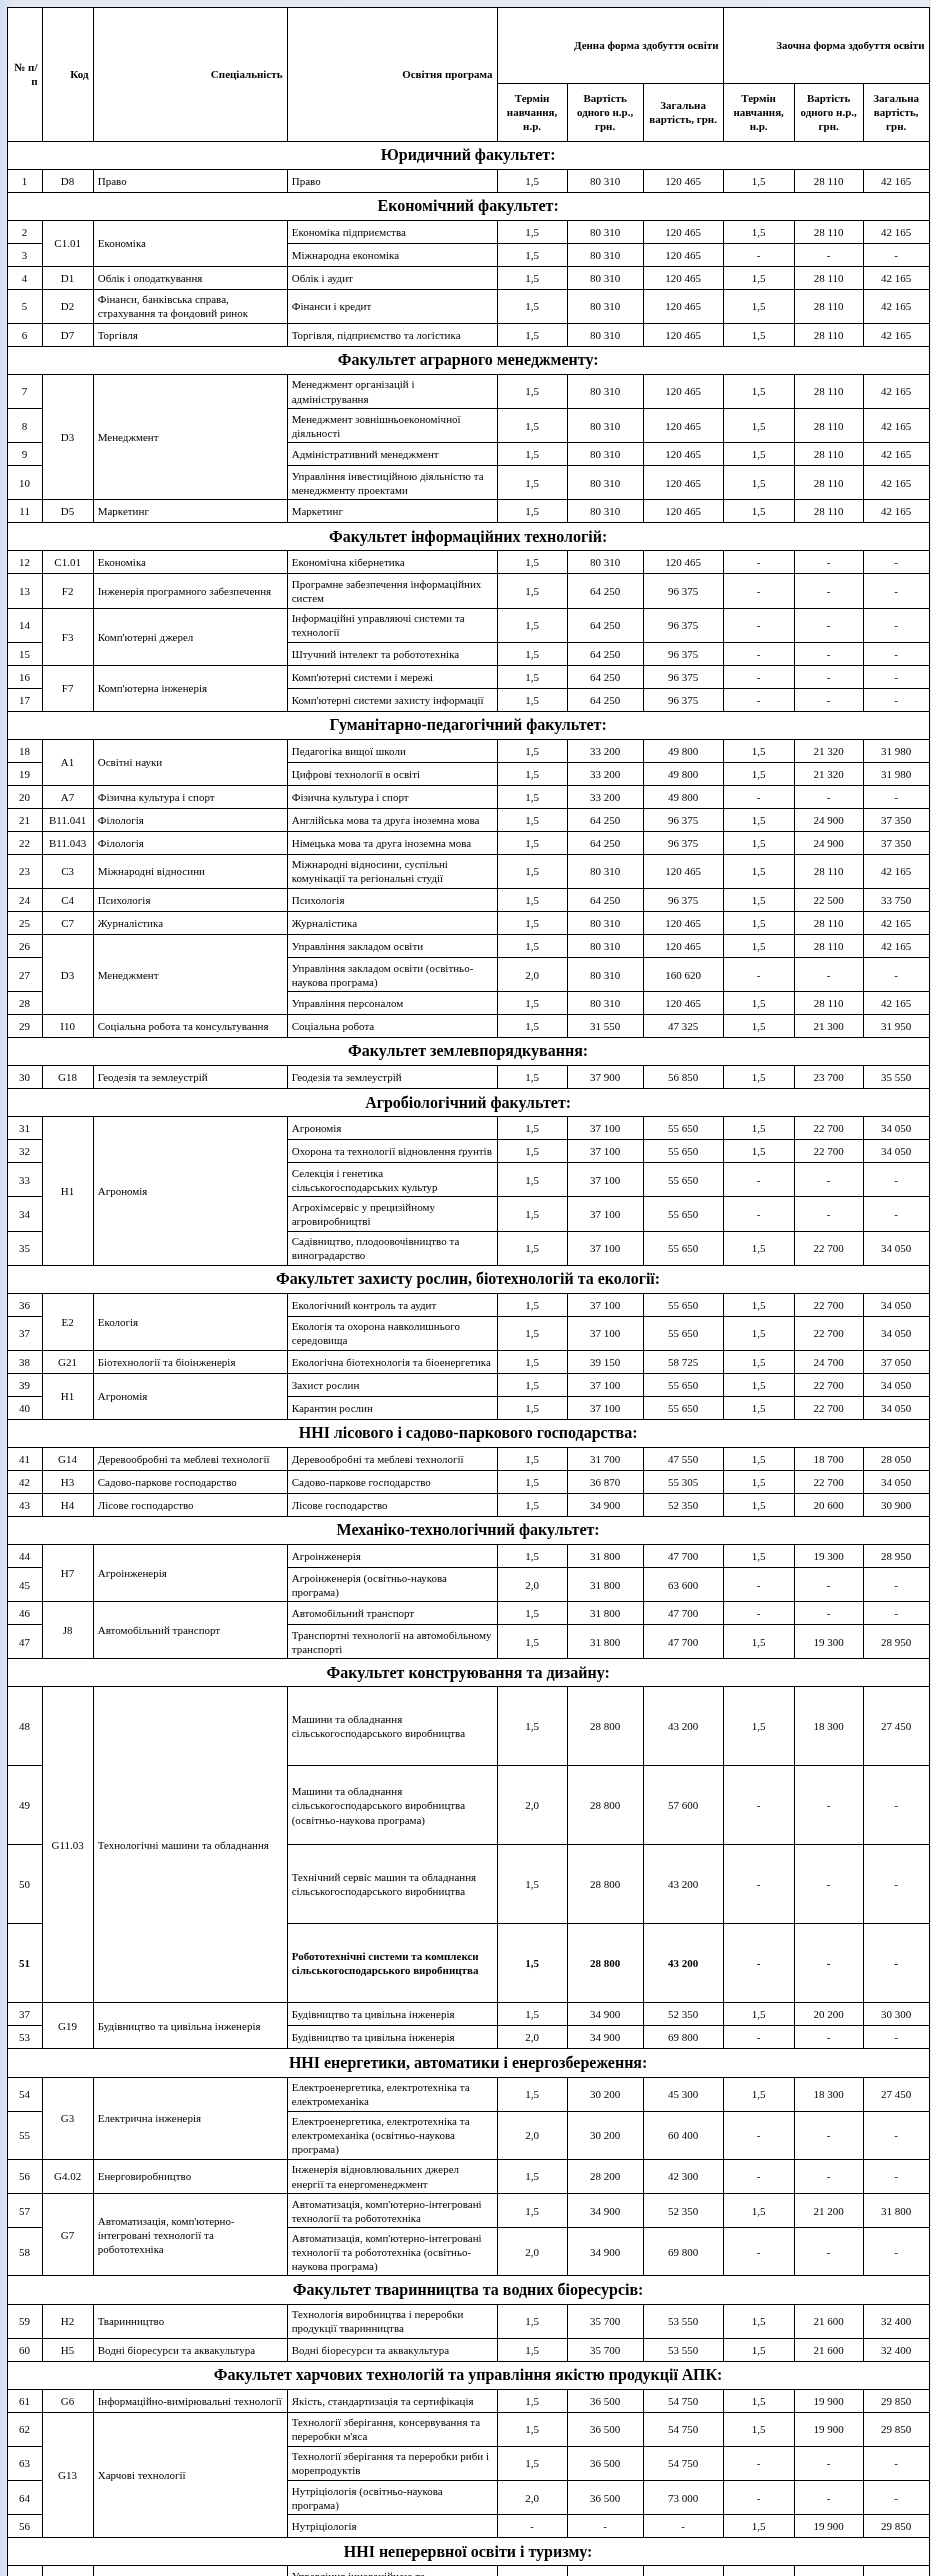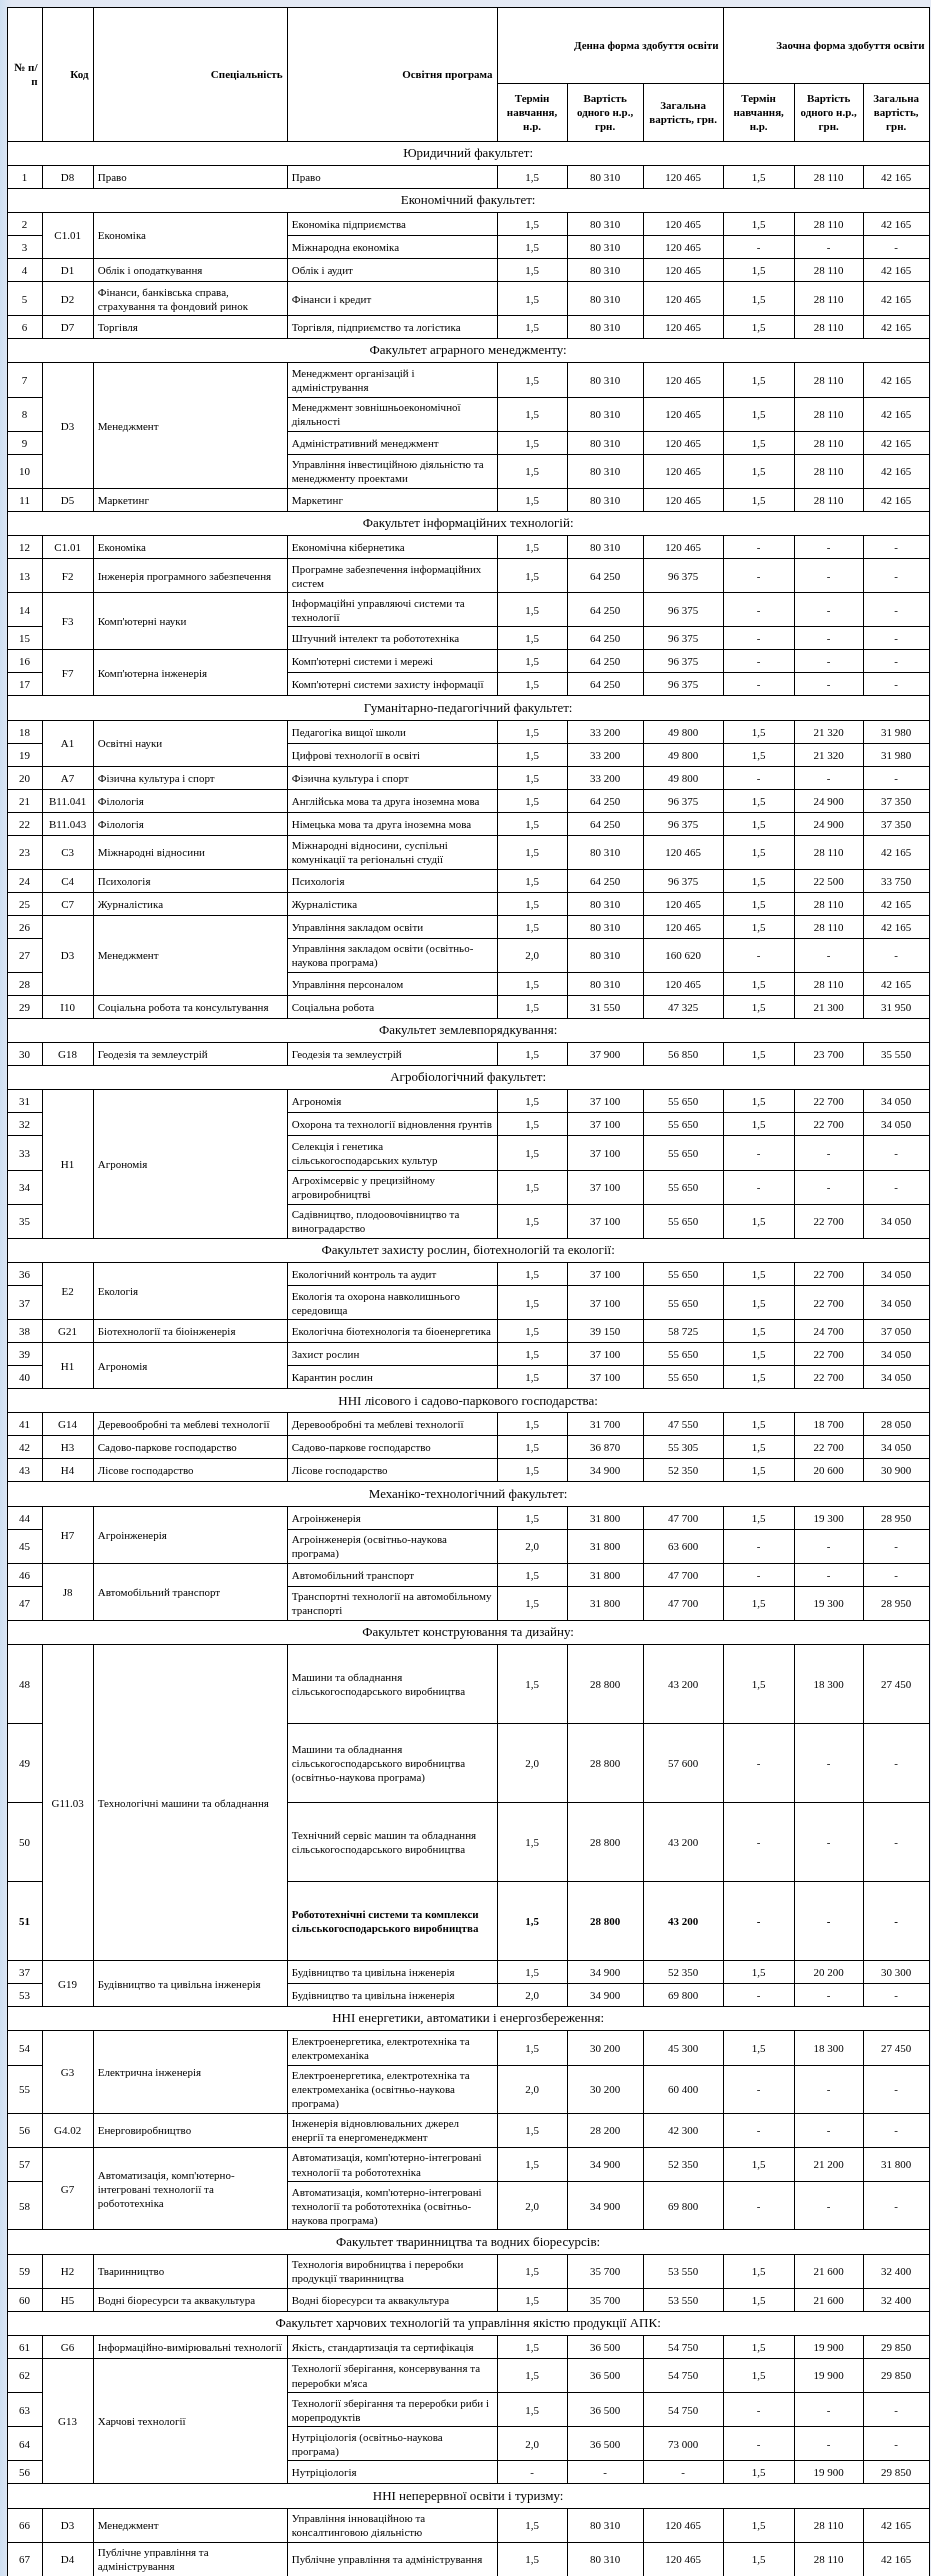--- a/index.html
+++ b/index.html
@@ -34,23 +34,23 @@
   }
   thead th{
     font-weight:bold;
     text-align:center;
     font-size:11.5px;
     padding:5px 3.3px;
   }
   thead tr.group-row th{height:76px;text-align:right;}
   thead tr.sub-row th{height:58px;}
   tr.section td{
-    font-weight:normal;
+    font-weight:bold;
     text-align:center;
-    font-size:13px;
+    font-size:16px;
     padding:3.3px 1.6px;
   }
   td.c{text-align:center;}
   td.l{text-align:left;}
   tbody td{min-height:21.4px;}
   tbody tr{height:23px;}
   col.w-n{width:35px;}
   col.w-code{width:51px;}
   col.w-spec{width:194px;}
   col.w-prog{width:210px;}
@@ -253,21 +253,21 @@
           <td class="c">1,5</td>
           <td class="c">64 250</td>
           <td class="c">96 375</td>
           <td class="c">-</td>
           <td class="c">-</td>
           <td class="c">-</td>
         </tr>
         <tr>
           <td class="c">14</td>
           <td class="c" rowspan="2">F3</td>
-          <td class="l" rowspan="2">Комп'ютерні науки</td>
+          <td class="l" rowspan="2">Комп'ютерні джерел</td>
           <td class="l">Інформаційні управляючі системи та технології</td>
           <td class="c">1,5</td>
           <td class="c">64 250</td>
           <td class="c">96 375</td>
           <td class="c">-</td>
           <td class="c">-</td>
           <td class="c">-</td>
         </tr>
         <tr>
           <td class="c">15</td>

